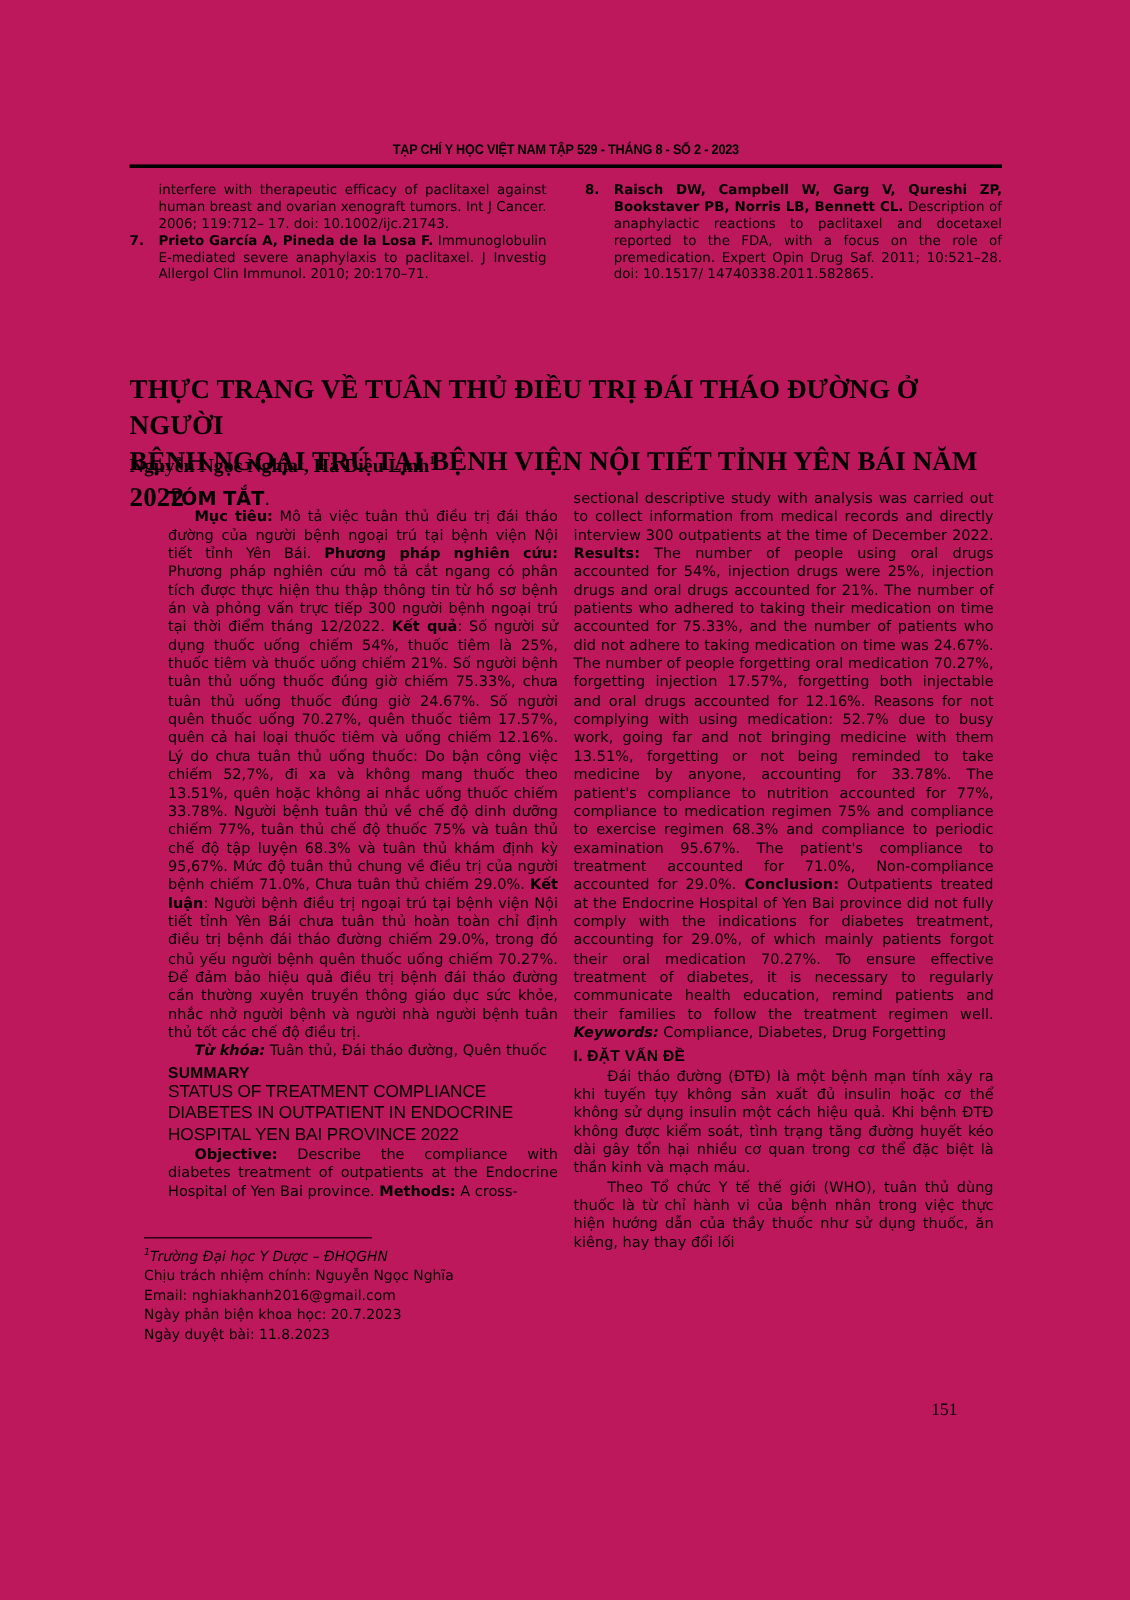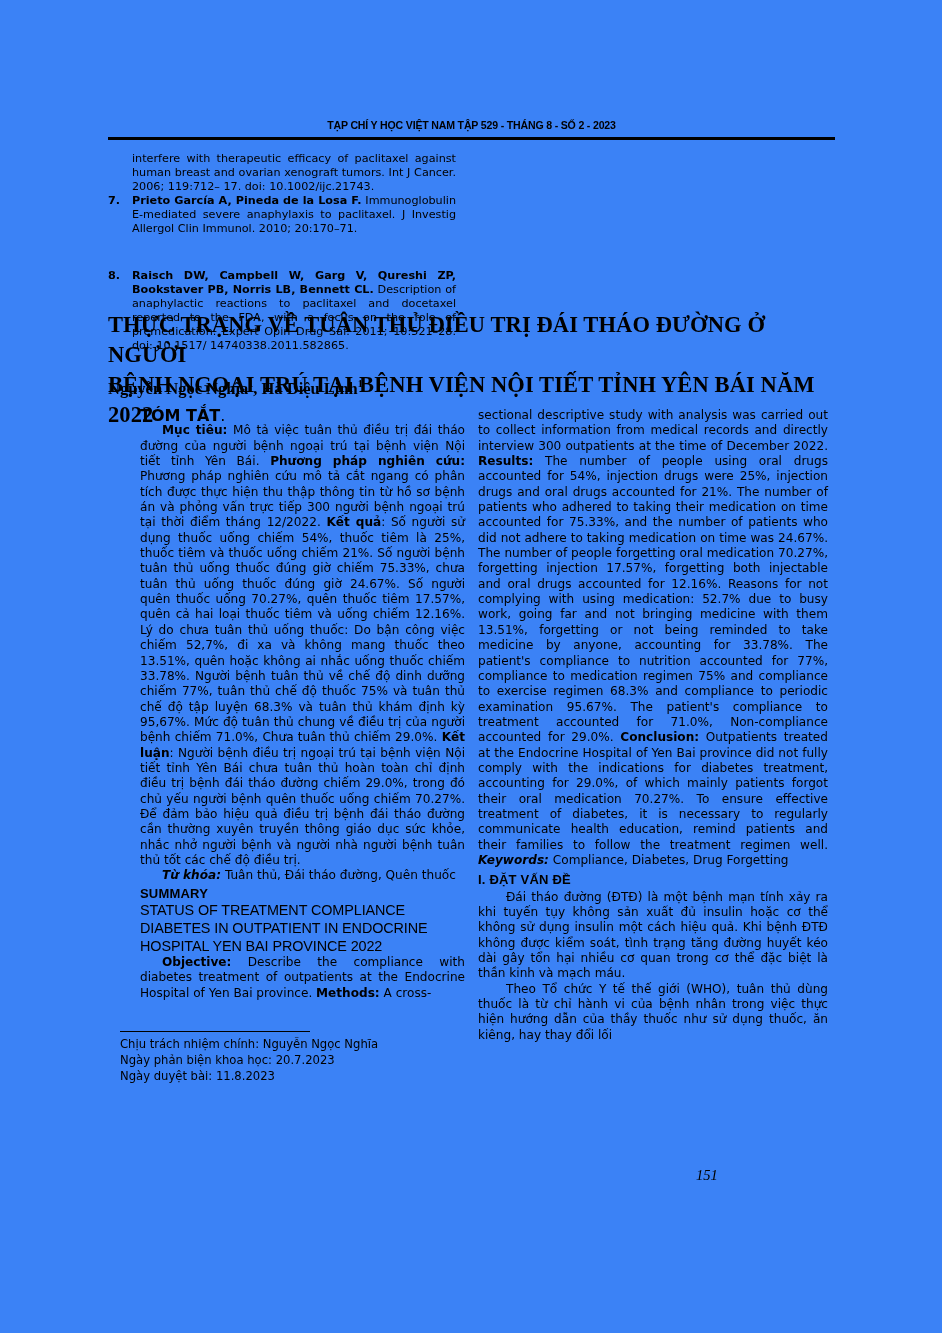--- a/index.html
+++ b/index.html
@@ -13,21 +13,21 @@
     position: relative;
     font-family: "DejaVu Sans", sans-serif;
     color: #000000;
     overflow: hidden;
   }
   #page {
     position: absolute;
     left: 0; top: 0;
     width: 942px;
     height: 1333px;
-    background: #3b82f6;
+    background: #be185d;
   }
 
   
   .runhead {
     position: absolute;
     left: 108px;
     top: 119px;
     width: 727px;
     text-align: center;
     font-family: "Liberation Sans", sans-serif;
@@ -47,21 +47,20 @@
   }
 
   
   .refs {
     position: absolute;
     left: 108px;
     top: 152px;
     width: 727px;
     display: flex;
     gap: 32px;
-    flex-direction: column;
   }
   .refcol {
     width: 348px;
     font-family: "DejaVu Sans", sans-serif;
     font-size: 11.2px;
     line-height: 14.1px;
     text-align: justify;
   }
   .ref-item {
     display: flex;
@@ -175,27 +174,26 @@
     font-family: "DejaVu Sans", sans-serif;
     font-size: 11.6px;
     line-height: 16.2px;
   }
   .footnote .fn-it { font-style: italic; }
   .footnote sup { font-size: 8px; vertical-align: super; }
 
   
   .pageno {
     position: absolute;
-    left: 696px;
+    left: 737px;
     top: 1167px;
     width: 100px;
-    text-align: left;
+    text-align: center;
     font-family: "Liberation Serif", serif;
     font-size: 14.5px;
-    font-style: italic;
   }
 </style>
 </head>
 <body>
 
 <div id="page">
 
   <div class="runhead">TẠP CHÍ Y HỌC VIỆT NAM TẬP 529 - THÁNG 8 - SỐ 2 - 2023</div>
   <div class="runhead-rule"></div>
 
@@ -228,21 +226,23 @@
     <div class="spacer-xs"></div>
     <p class="sec-head">SUMMARY</p>
     <p class="sum-title">STATUS OF TREATMENT COMPLIANCE</p>
     <p class="sum-title">DIABETES IN OUTPATIENT IN ENDOCRINE</p>
     <p class="sum-title">HOSPITAL YEN BAI PROVINCE 2022</p>
     <p class="indent"><span class="b">Objective:</span><span> Describe the compliance with diabetes treatment of outpatients at the Endocrine Hospital of Yen Bai province. </span><span class="b">Methods:</span><span> A cross-</span></p>
   </div>
 
   <div class="fn-rule"></div>
   <div class="footnote">
+    <div><sup class="fn-it">1</sup><span class="fn-it">Trường Đại học Y Dược – ĐHQGHN</span></div>
     <div>Chịu trách nhiệm chính: Nguyễn Ngọc Nghĩa</div>
+    <div>Email: nghiakhanh2016@gmail.com</div>
     <div>Ngày phản biện khoa học: 20.7.2023</div>
     <div>Ngày duyệt bài: 11.8.2023</div>
   </div>
 
   <div class="colR">
     <p><span>sectional descriptive study with analysis was carried out to collect information from medical records and directly interview 300 outpatients at the time of December 2022. </span><span class="b">Results:</span><span> The number of people using oral drugs accounted for 54%, injection drugs were 25%, injection drugs and oral drugs accounted for 21%. The number of patients who adhered to taking their medication on time accounted for 75.33%, and the number of patients who did not adhere to taking medication on time was 24.67%. The number of people forgetting oral medication 70.27%, forgetting injection 17.57%, forgetting both injectable and oral drugs accounted for 12.16%. Reasons for not complying with  using medication: 52.7% due to busy work, going far and not bringing medicine with them 13.51%, forgetting or not being reminded to take medicine by anyone, accounting for 33.78%. The patient's compliance to nutrition accounted for 77%, compliance to medication regimen 75% and compliance to exercise regimen 68.3% and compliance to periodic examination 95.67%. The patient's compliance to treatment accounted for 71.0%, Non-compliance accounted for 29.0%. </span><span class="b">Conclusion:</span><span> Outpatients treated at the Endocrine Hospital of Yen Bai province did not fully comply with the indications for diabetes treatment, accounting for 29.0%, of which mainly patients forgot their oral medication 70.27%. To ensure effective treatment of diabetes, it is necessary to regularly communicate health education, remind patients and their families to follow the treatment regimen well. </span><span class="bi">Keywords:</span><span> Compliance, Diabetes, Drug Forgetting</span></p>
     <div class="spacer-sm"></div>
     <p class="sec-head">I. ĐẶT VẤN ĐỀ</p>
     <div class="spacer-xs"></div>
     <p class="indent" style="text-indent:28px">Đái tháo đường (ĐTĐ) là một bệnh mạn tính xảy ra khi tuyến tụy không sản xuất đủ insulin hoặc cơ thể không sử dụng insulin một cách hiệu quả. Khi bệnh ĐTĐ không được kiểm soát, tình trạng tăng đường huyết kéo dài gây tổn hại nhiều cơ quan trong cơ thể đặc biệt là thần kinh và mạch máu.</p>

